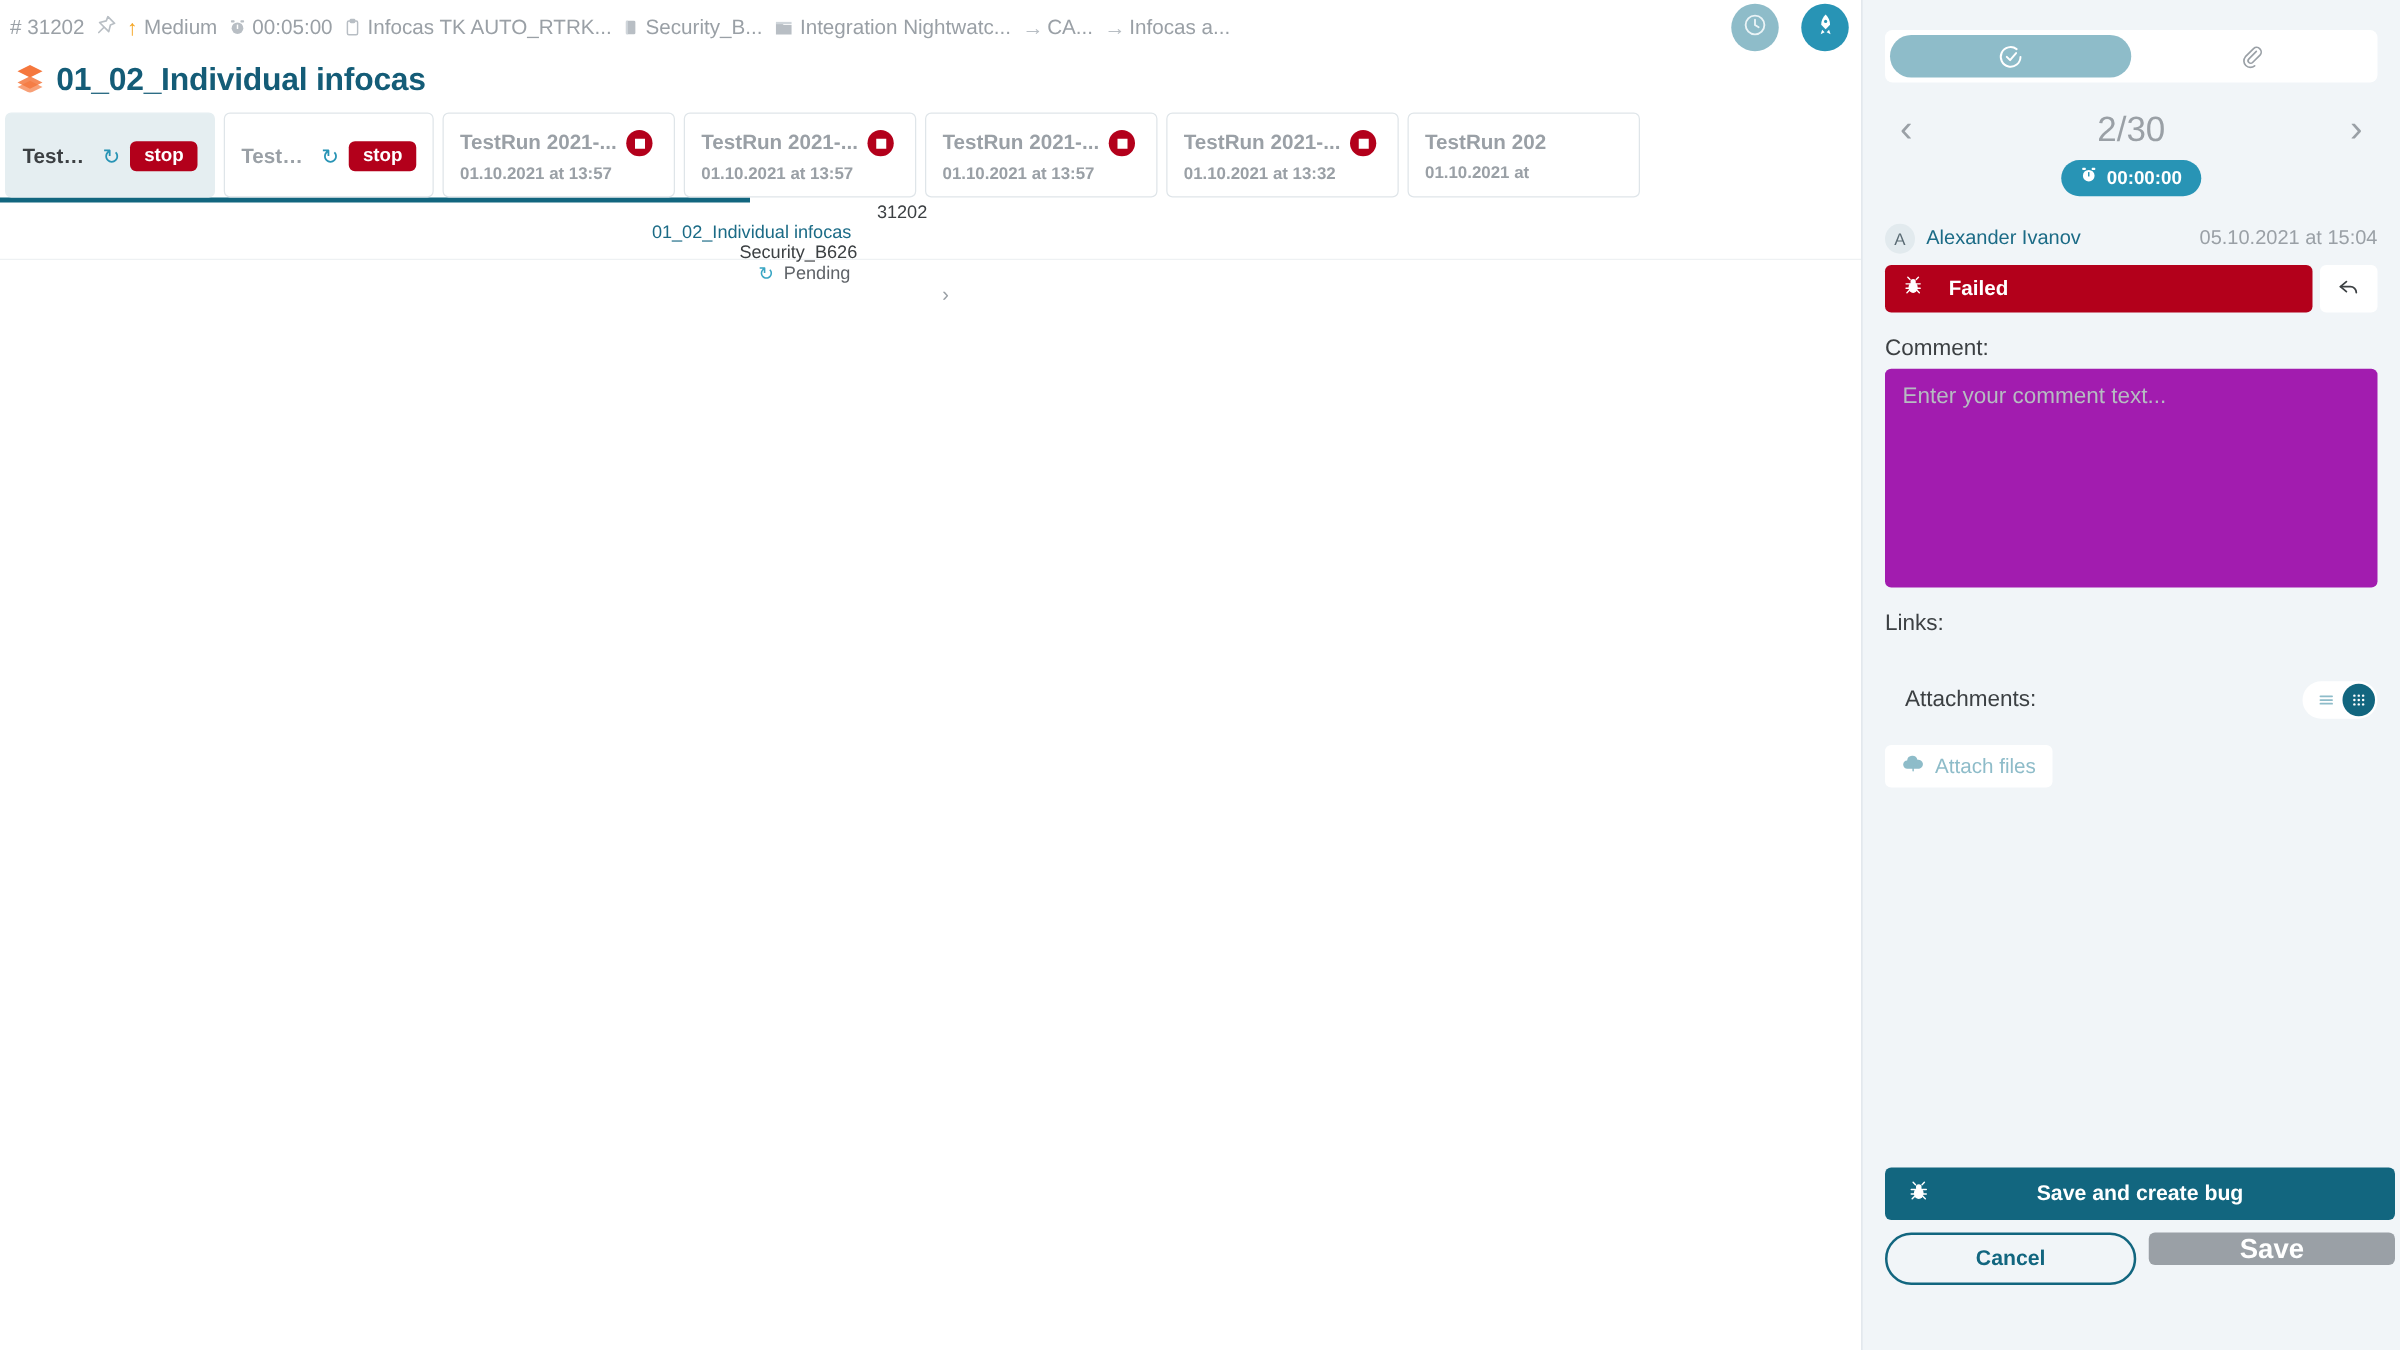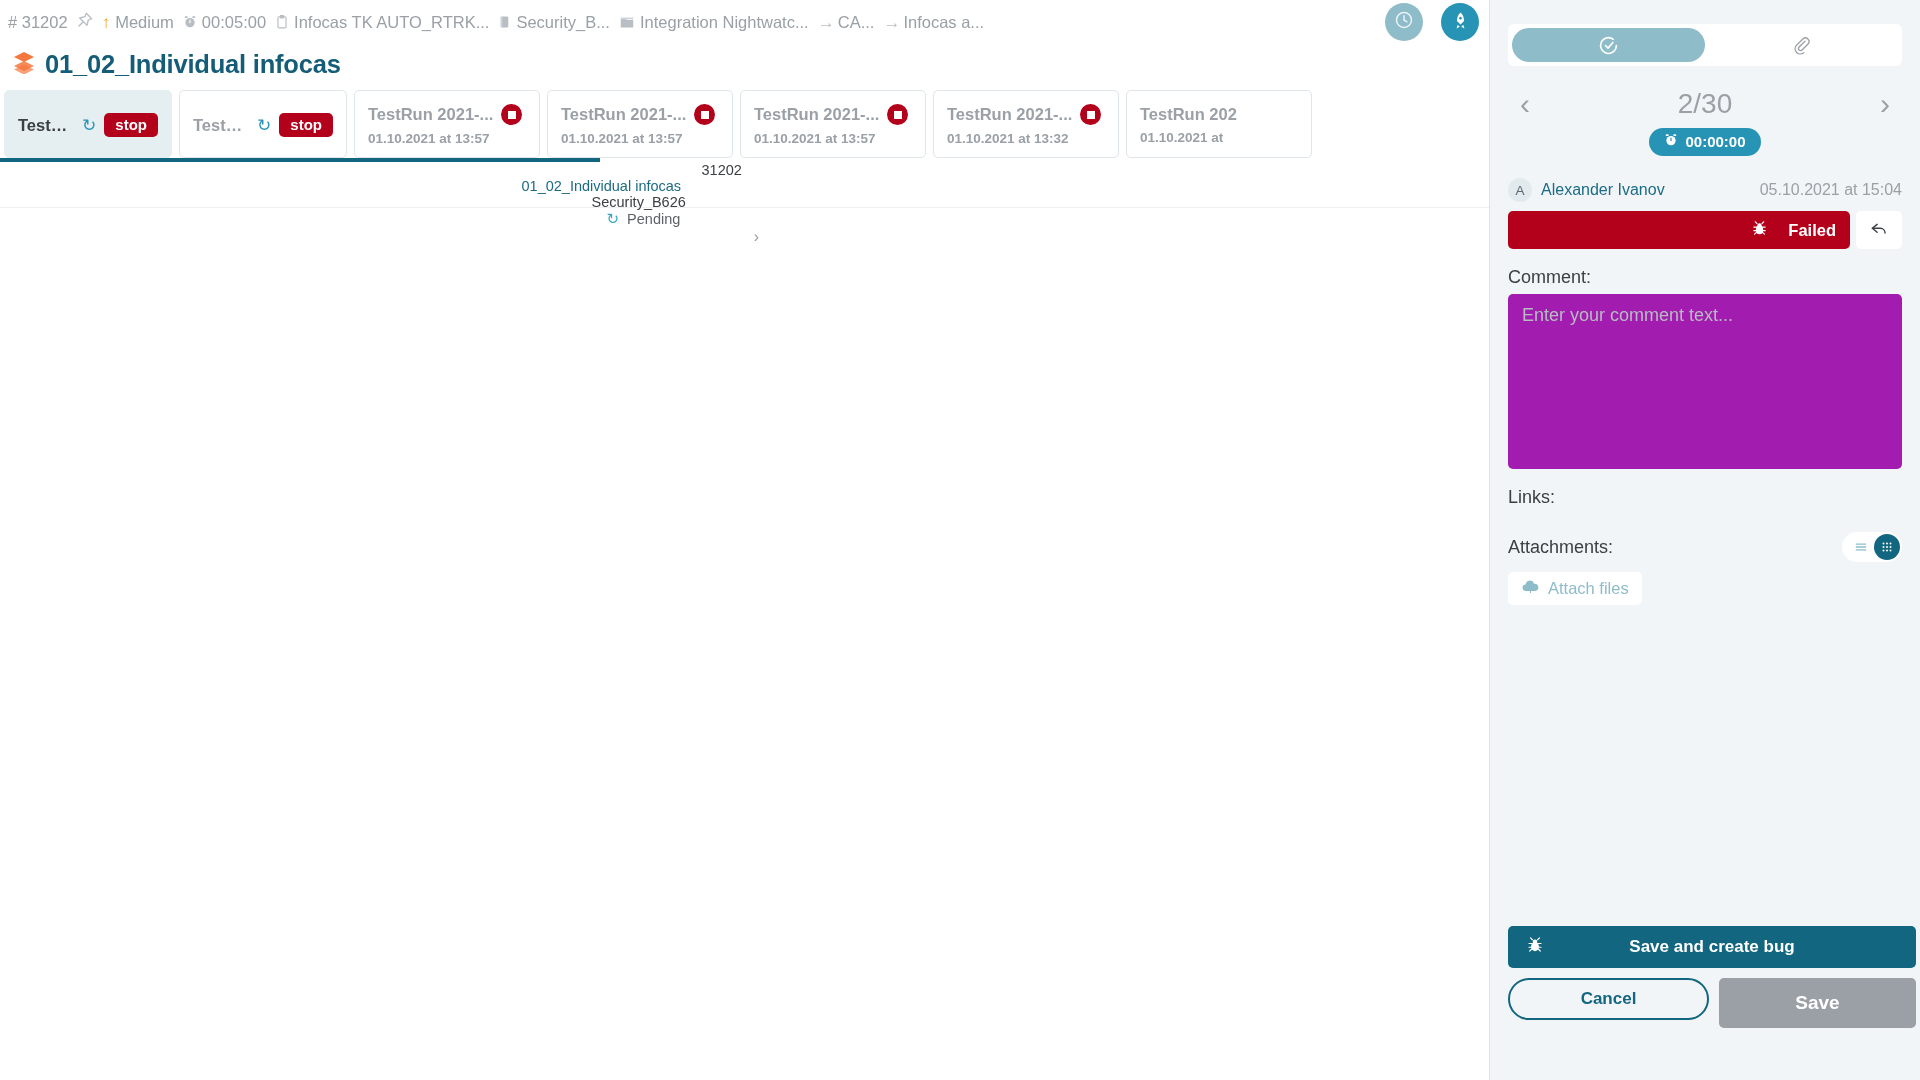--- a/index.html
+++ b/index.html
@@ -166,21 +166,20 @@
   .author-name { font-size: 16px; color: #1b6b86; }
   .author-date { font-size: 16px; color: #9aa0a6; margin-left: auto; }
 
   .status-row { display: flex; gap: 6px; margin-top: 9px; }
   .status-failed {
     flex: 1 1 auto; height: 38px;
     background: #b3001b; color: #ffffff; border-radius: 5px;
     display: flex; align-items: center; gap: 20px;
     padding: 0 14px; font-size: 16.5px; font-weight: bold;
     cursor: pointer;
-    justify-content: flex-end;
   }
   .status-undo {
     width: 46px; height: 38px; background: #ffffff; border-radius: 5px;
     display: flex; align-items: center; justify-content: center;
     color: #3c4043; font-size: 19px; cursor: pointer;
   }
 
   .field-label {
     font-size: 18px; color: #3c4043; margin-top: 18px; margin-bottom: 6px;
   }
@@ -194,21 +193,21 @@
   .url-box {
     background: #ffffff; border-radius: 16px;
     height: 34px; display: flex; align-items: center;
     padding: 0 10px 0 14px;
     font-size: 16.5px; color: #b6bcc1;
     cursor: text;
   }
   .url-add { margin-left: auto; color: #b9d2dd; font-size: 19px; cursor: pointer; display:flex; }
 
   .attach-head { display: flex; align-items: center; margin-top: 18px; }
-  .attach-head .field-label { margin: 0; }
+  .attach-head .field-label { margin: 16px; }
   .view-toggle {
     margin-left: auto; background: #ffffff; border-radius: 16px;
     height: 30px; display: flex; align-items: center; gap: 4px;
     padding: 2px 2px 2px 10px;
   }
   .vt-list { color: #8ebcc9; font-size: 17px; cursor: pointer; display:flex; }
   .vt-grid {
     width: 26px; height: 26px; border-radius: 50%;
     background: #12667f; display: flex; align-items: center; justify-content: center;
     cursor: pointer;
@@ -230,23 +229,23 @@
   }
   .btn-bug .bug-ic { position: absolute; left: 18px; }
   .footer-btns { display: flex; gap: 10px; margin-top: 10px; }
   .btn-cancel {
     flex: 1 1 0; height: 42px; border: 2px solid #12667f; color: #12667f;
     background: transparent; border-radius: 22px;
     display: flex; align-items: center; justify-content: center;
     font-size: 17px; font-weight: bold; cursor: pointer;
   }
   .btn-save {
-    flex: 1 1 0; height: 50px; background: #9aa0a6; color: #ffffff;
+    flex: 1 1 0; height: 26px; background: #9aa0a6; color: #ffffff;
     border-radius: 5px; display: flex; align-items: center; justify-content: center;
-    font-size: 19px; font-weight: bold; cursor: pointer;
+    font-size: 22px; font-weight: bold; cursor: pointer;
   }
 </style>
 </head>
 <body>
 
 <div class="app">
 
   <div class="main">
 
     <div class="meta-row">

